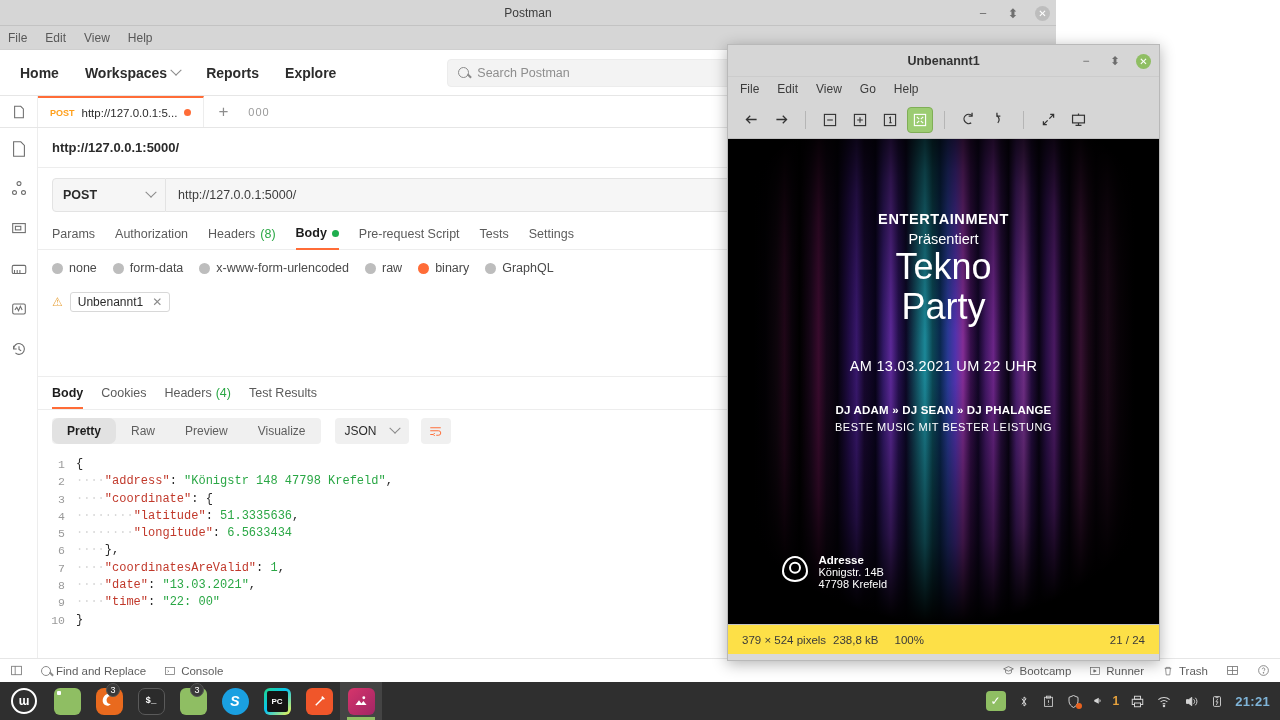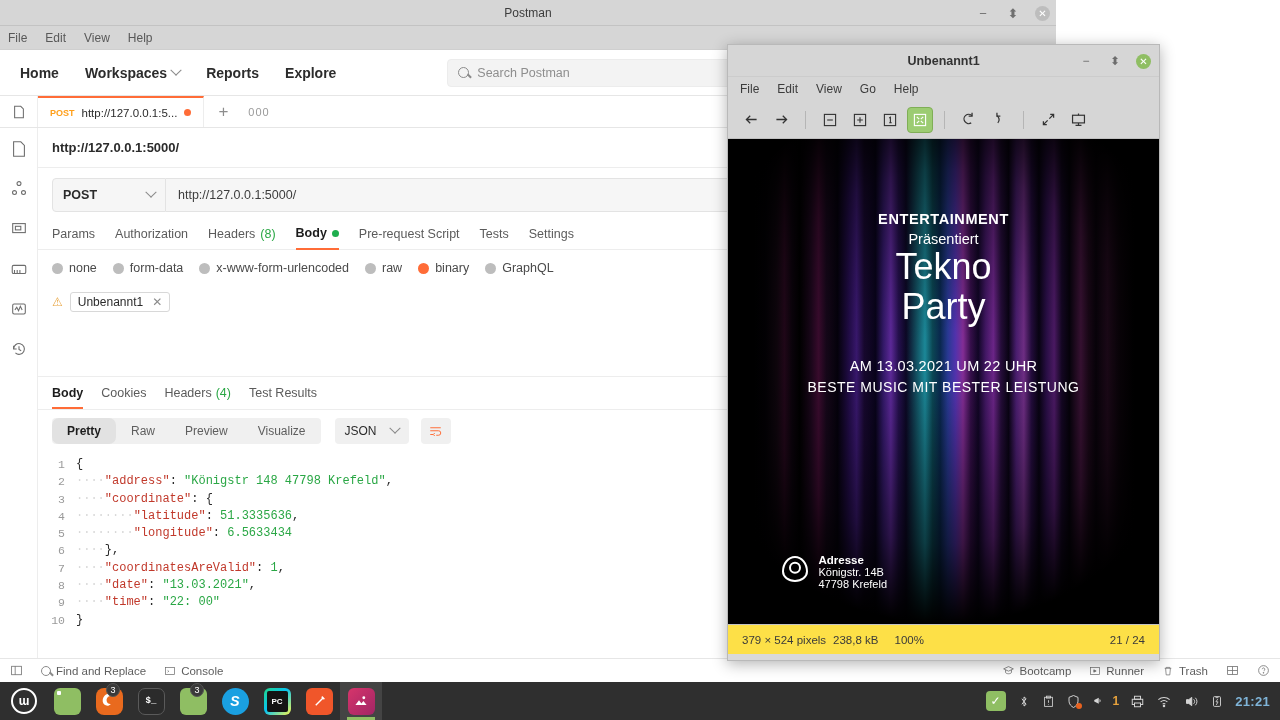--- a/index.html
+++ b/index.html
@@ -155,21 +155,21 @@
   }
   .poster .vig { position:absolute; inset:0; background:radial-gradient(ellipse 70% 55% at 50% 45%, rgba(0,0,0,0) 10%, rgba(0,0,0,.55) 70%, #000 100%);}
   .poster .content { position:absolute; inset:0; color:#fff; text-align:center; }
   .p-ent { margin-top:72px; font-size:14.5px; font-weight:700; letter-spacing:.6px;}
   .p-pres { margin-top:4px; font-size:14.5px; font-weight:400;}
   .p-future { margin-top:34px; font-size:42px; font-weight:700; line-height:1.0; letter-spacing:-.5px;}
   .p-tekno { font-size:36px; font-weight:400; line-height:1.12;}
   .p-party { font-size:36px; font-weight:400; line-height:1.12;}
   .p-date { margin-top:30px; font-size:14.5px; font-weight:500; letter-spacing:.3px;}
   .p-djs { margin-top:30px; font-size:11.5px; font-weight:700; letter-spacing:.2px;}
-  .p-best { margin-top:5px; font-size:14px; letter-spacing:.5px;}
+  .p-best { margin-top:5px; font-size:11px; letter-spacing:.5px;}
   .p-addr { position:absolute; left:28px; bottom:34px; display:flex; gap:11px; text-align:left; align-items:flex-start;}
   .p-addr .pin { width:26px;height:26px;border:2px solid #fff;border-radius:50% 50% 50% 50%/60% 60% 40% 40%; position:relative; flex:none; margin-top:2px;}
   .p-addr .pin:after{content:"";position:absolute;left:50%;top:50%;width:8px;height:8px;border:2px solid #fff;border-radius:50%;transform:translate(-50%,-60%);}
   .p-addr .a1 { font-size:11.5px; font-weight:700; }
   .p-addr .a2, .p-addr .a3 { font-size:11px; }
   .img-edge { position:absolute; left:0; top:0; width:1px; height:100%; background:#e9e9e9; }
 
   
   #taskbar { position:absolute; left:0; bottom:0; width:1280px; height:38px; background:#2f2f2f; display:flex; align-items:center; padding-left:2px;}
   .tb-menu { width:44px; height:38px; display:flex; align-items:center; justify-content:center; cursor:pointer;}
@@ -624,20 +624,21 @@
     <div class="img-edge" style="left:40px"></div>
     <div class="poster">
       <div class="stripes"></div>
       <div class="vig"></div>
       <div class="content">
         <div class="p-ent">ENTERTAINMENT</div>
         <div class="p-pres">Präsentiert</div>
         <div class="p-tekno">Tekno</div>
         <div class="p-party">Party</div>
         <div class="p-date">AM 13.03.2021 UM 22  UHR</div>
+        <div class="p-djs">DJ ADAM » DJ SEAN » DJ PHALANGE</div>
         <div class="p-best">BESTE MUSIC MIT  BESTER  LEISTUNG</div>
         <div class="p-addr">
           <div class="pin"></div>
           <div>
             <div class="a1">Adresse</div>
             <div class="a2">Königstr. 14B</div>
             <div class="a3">47798 Krefeld</div>
           </div>
         </div>
       </div>

